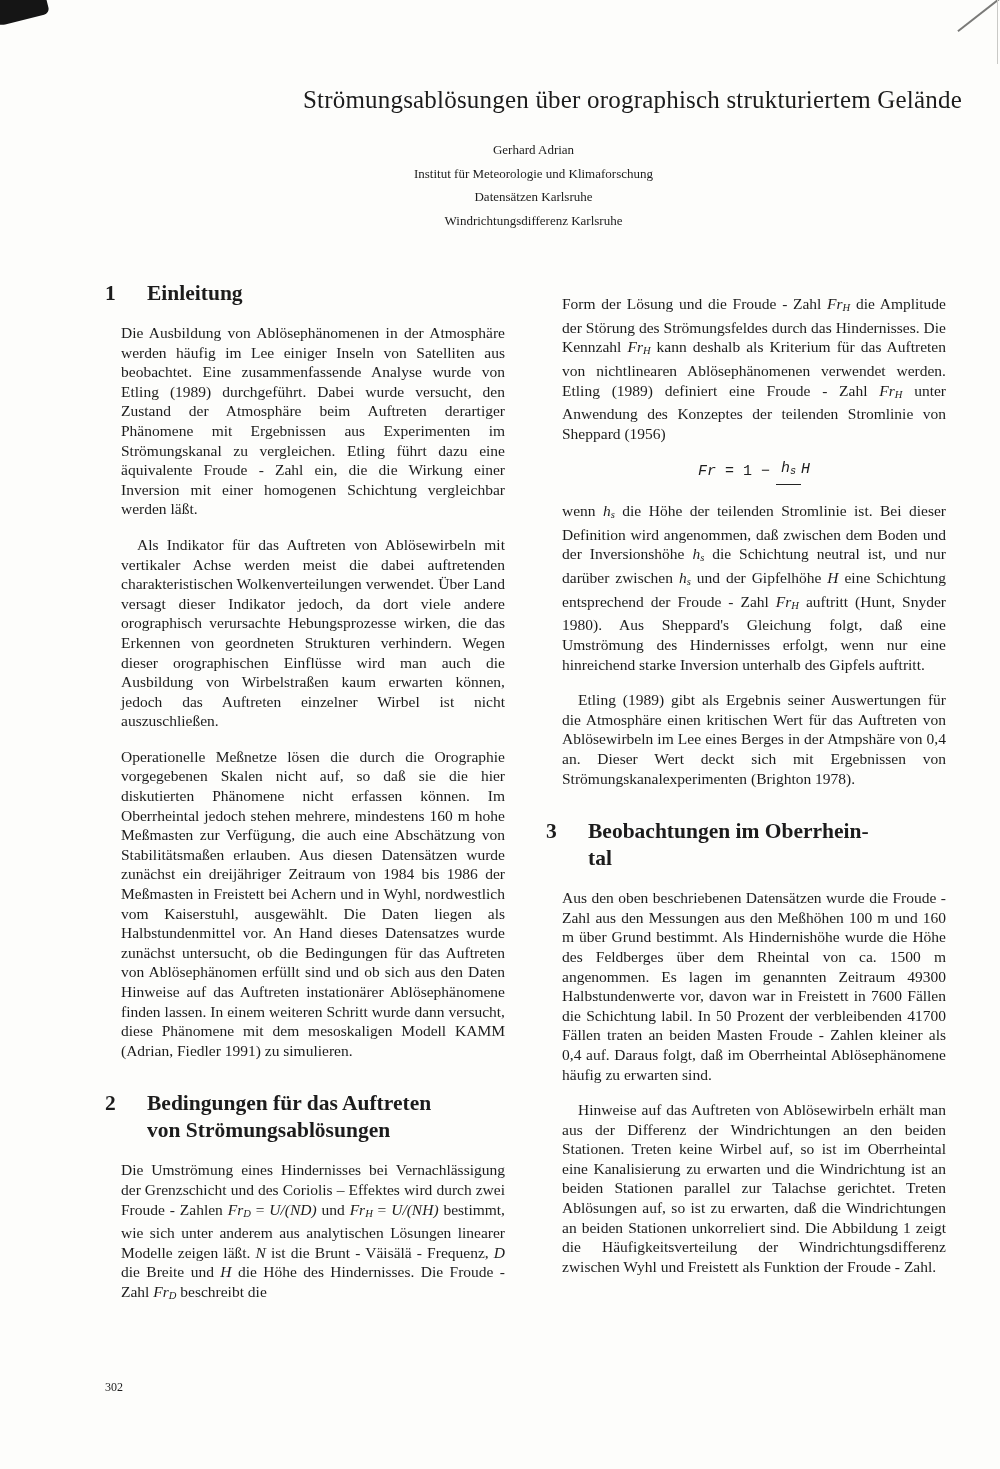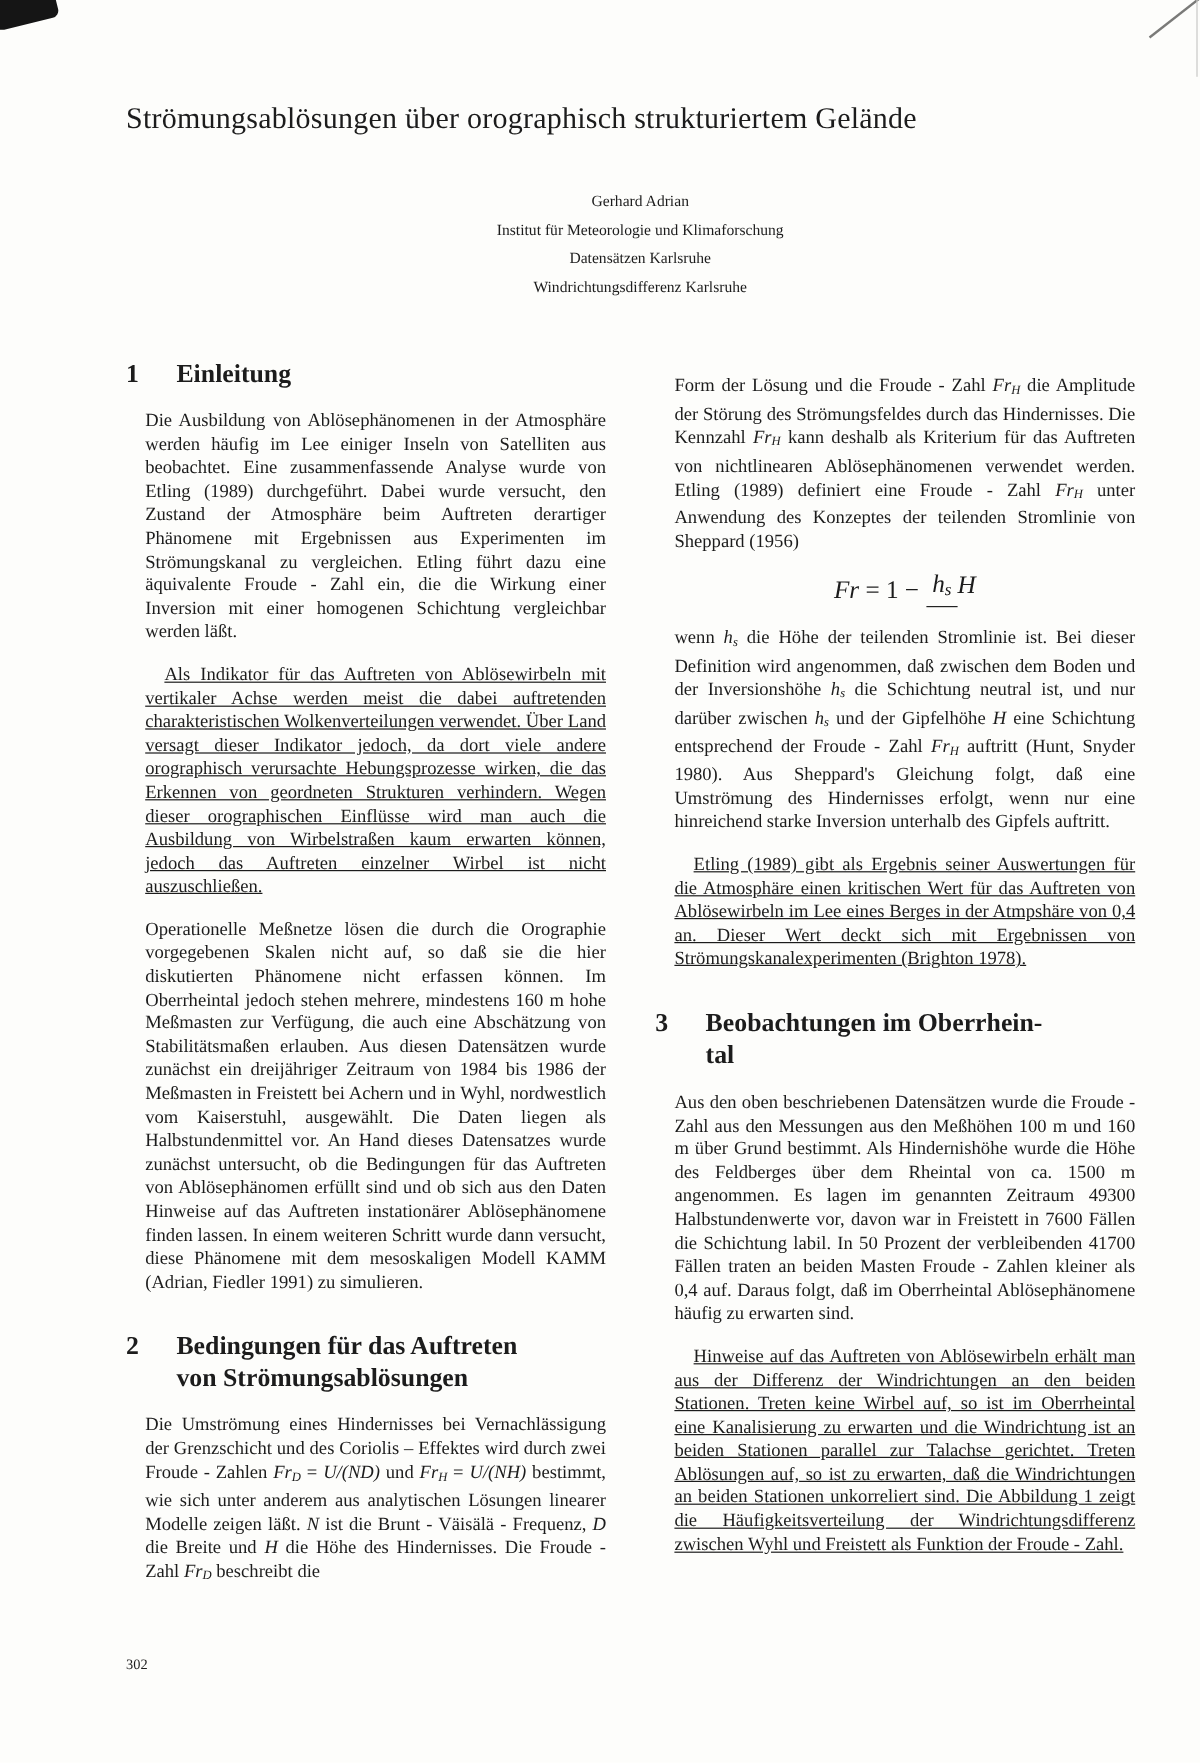--- a/index.html
+++ b/index.html
@@ -10,54 +10,55 @@
     height: 1469px;
     background: #fdfdfb;
     color: #1c1c1c;
     font-family: "Liberation Serif", "DejaVu Serif", serif;
     overflow: hidden;
   }
   .content { padding: 86px 38px 0 105px; }
   .title {
     font-size: 25px;
     font-weight: normal;
-    text-align: left;
-    margin: 0 0 42px 0;
+    text-align: right;
+    margin: 0 0 24px 0;
     letter-spacing: 0.2px;
   }
   .authors { text-align: center; font-size: 13px; line-height: 23.5px; margin-bottom: 46px; }
   .columns { display: flex; gap: 25px; }
   .col {
     width: 416px;
     font-size: 15.5px;
     line-height: 19.6px;
     text-align: justify;
     hyphens: auto;
     -webkit-hyphens: auto;
   }
   p.para { margin: 16px; }
-  p.indent { text-indent: 16px; text-decoration: underline; }
+  p.indent { text-indent: 16px; }
   .heading {
     display: flex;
     font-weight: bold;
     font-size: 21.5px;
     line-height: 27px;
     margin: 30px 0 15px 0;
     text-align: left;
   }
   .heading.first { margin-top: 2px; }
   .h-num { flex: 0 0 42px; }
   .h-text { white-space: pre-line; }
   .formula {
     display: flex;
     justify-content: center;
     align-items: center;
     margin: 13px 0 15px 0;
-    font-size: 21px;
+    font-size: 15px;
     text-align: center;
+    font-family: Liberation Mono, monospace;
   }
   .frac { display: inline-flex; flex-direction: row; text-align: center; margin-left: 6px; }
   .frac .num { display: block; padding: 0 5px 2px 5px; border-bottom: 1.4px solid #222; }
   .frac .den { display: block; padding-top: 1px; }
   .run-n { font-style: normal; }
   .run-i { font-style: italic; }
   .run-sub { font-style: italic; font-size: 0.68em; vertical-align: -0.2em; }
   .page-number { position: absolute; left: 105px; bottom: 74px; font-size: 12px; }
   
   .artifact-tl {

